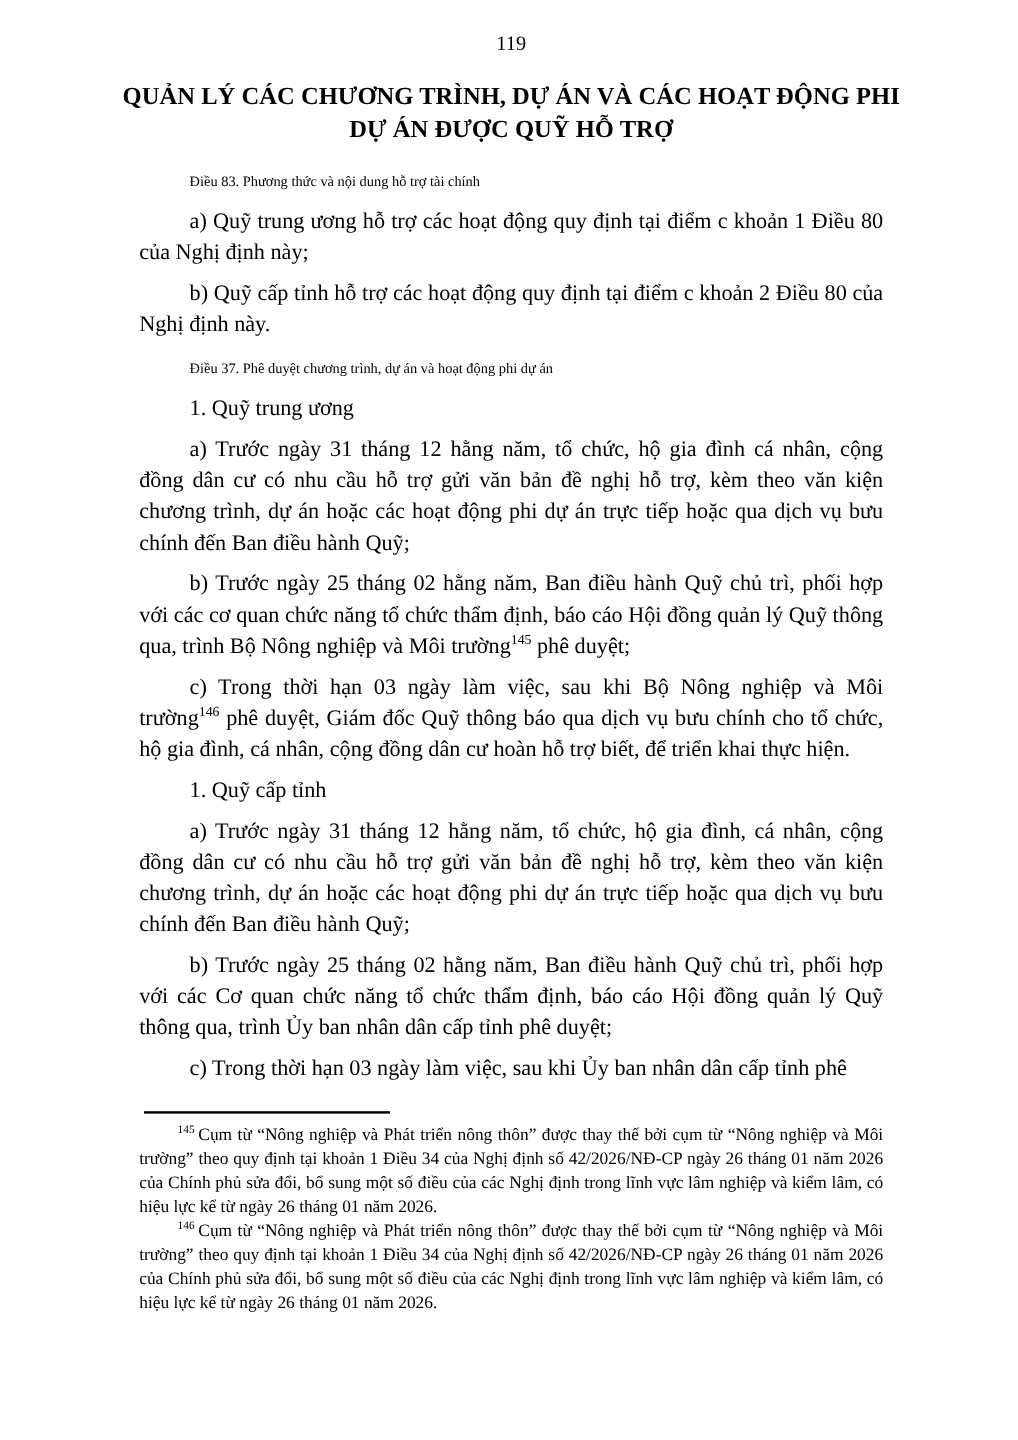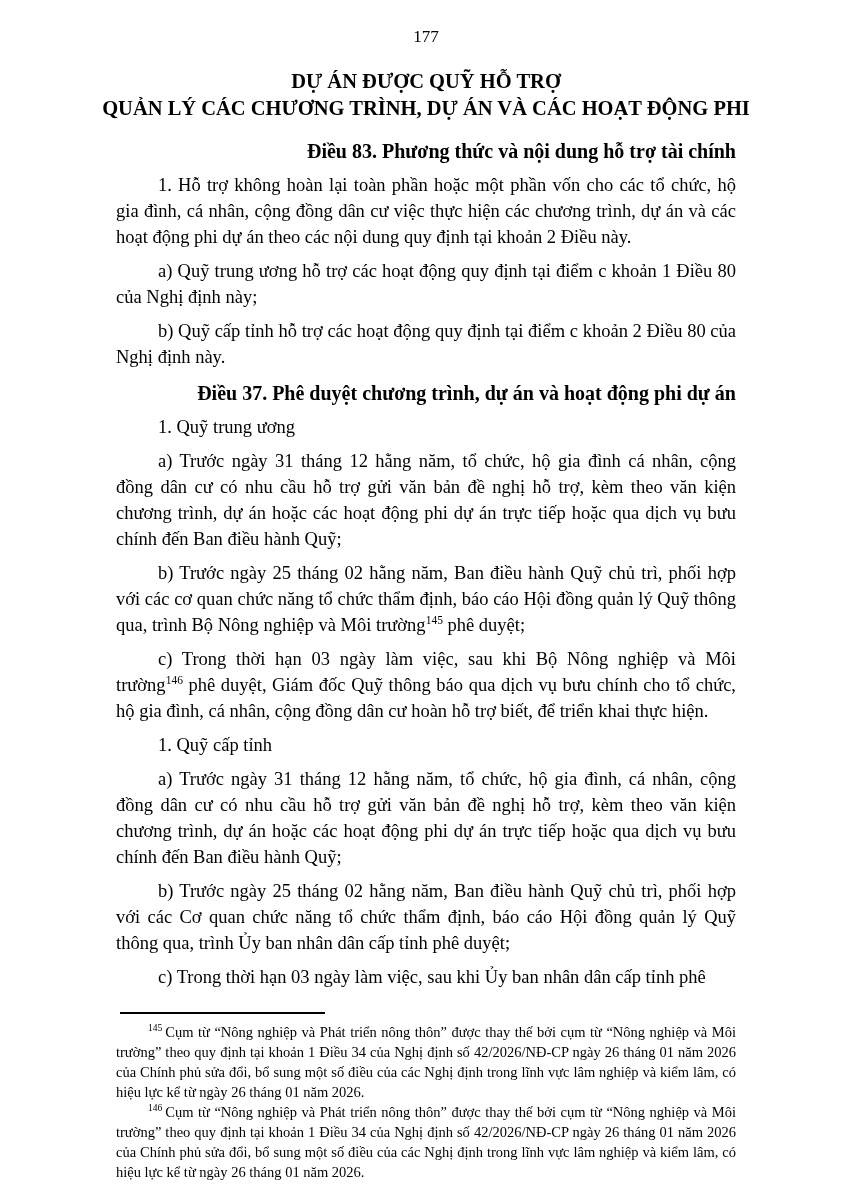--- a/index.html
+++ b/index.html
@@ -25,26 +25,25 @@
   }
   .doc-title {
     text-align: center;
     font-weight: bold;
     font-size: 20.5px;
     line-height: 27px;
     margin: 0 -18px 16px -18px;
   }
   .doc-title .title-line { display: block; }
   .article-heading {
-    font-size: 20px;
-    font-weight: bold;
+    font-size: 12px;
+    font-weight: normal;
     text-indent: 42px;
     line-height: 26px;
     margin: 10px 0 8px 0;
-    text-align: right;
   }
   .body-para {
     font-size: 18.5px;
     line-height: 26px;
     text-align: justify;
     text-indent: 42px;
     margin: 0 0 8px 0;
   }
   .body-para sup {
     font-size: 11.5px;
@@ -67,30 +66,29 @@
     font-size: 9.5px;
     line-height: 0;
     margin-right: 3px;
   }
 </style>
 </head>
 <body>
 
 <div class="page">
 
-  <div class="page-number">177</div>
+  <div class="page-number">119</div>
 
   <h1 class="doc-title">
+    <span class="title-line">QUẢN LÝ CÁC CHƯƠNG TRÌNH, DỰ ÁN VÀ CÁC HOẠT ĐỘNG PHI</span>
     <span class="title-line">DỰ ÁN ĐƯỢC QUỸ HỖ TRỢ</span>
-    <span class="title-line">QUẢN LÝ CÁC CHƯƠNG TRÌNH, DỰ ÁN VÀ CÁC HOẠT ĐỘNG PHI</span>
   </h1>
 
   <h2 class="article-heading">Điều 83. Phương thức và nội dung hỗ trợ tài chính</h2>
 
-  <p class="body-para">1. Hỗ trợ không hoàn lại toàn phần hoặc một phần vốn cho các tổ chức, hộ gia đình, cá nhân, cộng đồng dân cư việc thực hiện các chương trình, dự án và các hoạt động phi dự án theo các nội dung quy định tại khoản 2 Điều này.</p>
   <p class="body-para">a) Quỹ trung ương hỗ trợ các hoạt động quy định tại điểm c khoản 1 Điều 80 của Nghị định này;</p>
   <p class="body-para">b) Quỹ cấp tỉnh hỗ trợ các hoạt động quy định tại điểm c khoản 2 Điều 80 của Nghị định này.</p>
 
   <h2 class="article-heading">Điều 37. Phê duyệt chương trình, dự án và hoạt động phi dự án</h2>
 
   <p class="body-para">1. Quỹ trung ương</p>
   <p class="body-para">a) Trước ngày 31 tháng 12 hằng năm, tổ chức, hộ gia đình cá nhân, cộng đồng dân cư có nhu cầu hỗ trợ gửi văn bản đề nghị hỗ trợ, kèm theo văn kiện chương trình, dự án hoặc các hoạt động phi dự án trực tiếp hoặc qua dịch vụ bưu chính đến Ban điều hành Quỹ;</p>
 
   <p class="body-para"><span>b) Trước ngày 25 tháng 02 hằng năm, Ban điều hành Quỹ chủ trì, phối hợp với các cơ quan chức năng tổ chức thẩm định, báo cáo Hội đồng quản lý Quỹ thông qua, trình Bộ Nông nghiệp và Môi trường</span><sup>145</sup><span> phê duyệt;</span></p>
 

